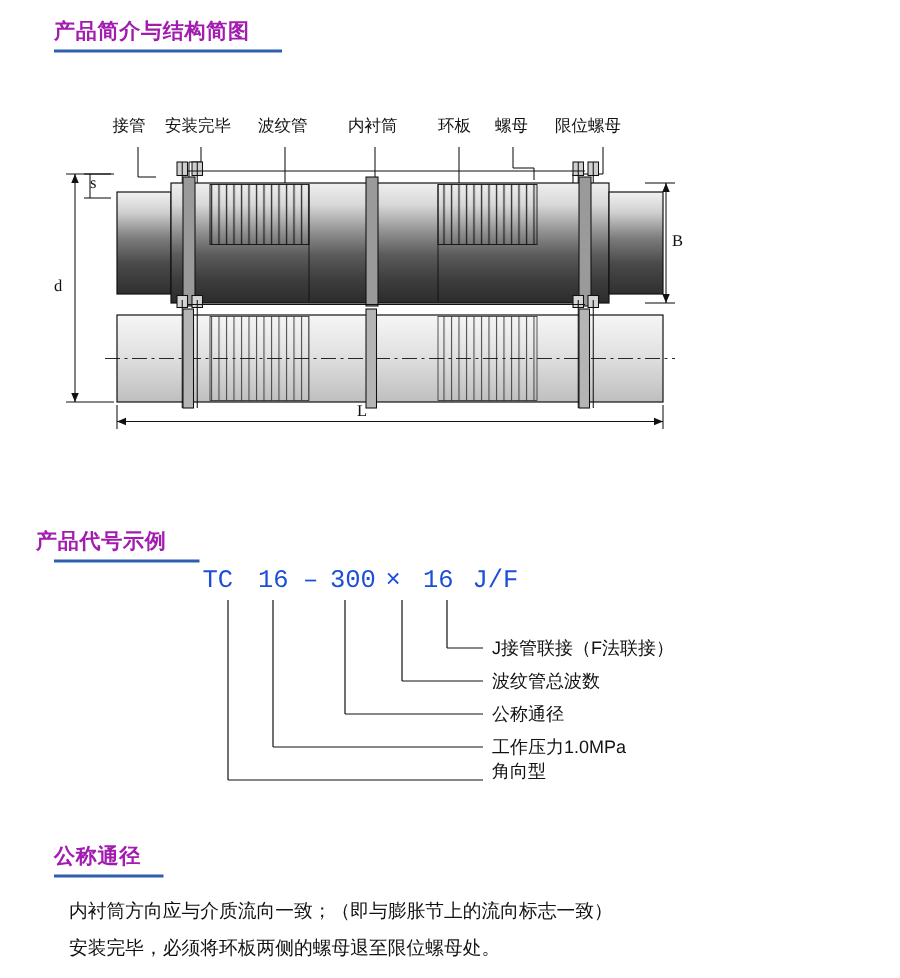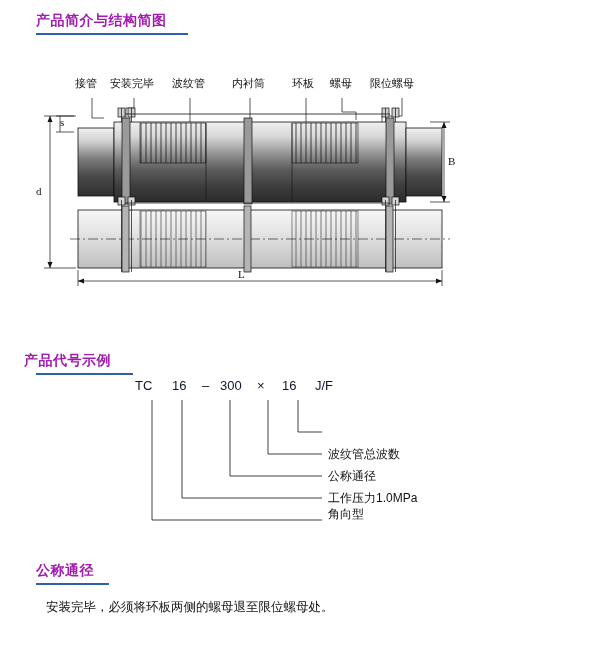--- a/index.html
+++ b/index.html
@@ -71,23 +71,23 @@
   
   #codewrap {
     position: absolute;
     left: 110px;
     top: 382px;
     width: 400px;
     height: 160px;
   }
   .code-token {
     position: absolute;
-    font-size: 13px;
-    font-family: Liberation Sans, sans-serif;
-    color: #0f172a;
+    font-size: 17px;
+    font-family: Liberation Mono, monospace;
+    color: #1d4ed8;
     white-space: nowrap;
   }
   .code-desc {
     position: absolute;
     font-size: 12px;
     font-family: "Liberation Sans", sans-serif;
     color: #111;
     white-space: nowrap;
   }
 
@@ -294,26 +294,28 @@
     </svg>
 
     <div class="code-token" style="left:25px; top:-4px;">TC</div>
     <div class="code-token" style="left:62px; top:-4px;">16</div>
     <div class="code-token" style="left:92px; top:-4px;">–</div>
     <div class="code-token" style="left:110px; top:-4px;">300</div>
     <div class="code-token" style="left:147px; top:-4px;">×</div>
     <div class="code-token" style="left:172px; top:-4px;">16</div>
     <div class="code-token" style="left:205px; top:-4px;">J/F</div>
 
+    <div class="code-desc" style="left:218px; top:42px;">J接管联接（F法联接）</div>
     <div class="code-desc" style="left:218px; top:64px;">波纹管总波数</div>
     <div class="code-desc" style="left:218px; top:86px;">公称通径</div>
     <div class="code-desc" style="left:218px; top:108px;">工作压力1.0MPa</div>
     <div class="code-desc" style="left:218px; top:124px;">角向型</div>
   </div>
 
   <div class="section-heading" id="h3">公称通径</div>
   <div class="heading-underline" id="h3u"></div>
 
   <div id="notes">
+    <p>内衬筒方向应与介质流向一致；（即与膨胀节上的流向标志一致）</p>
     <p>安装完毕，必须将环板两侧的螺母退至限位螺母处。</p>
   </div>
 
 </div>
 
 </body></html>

